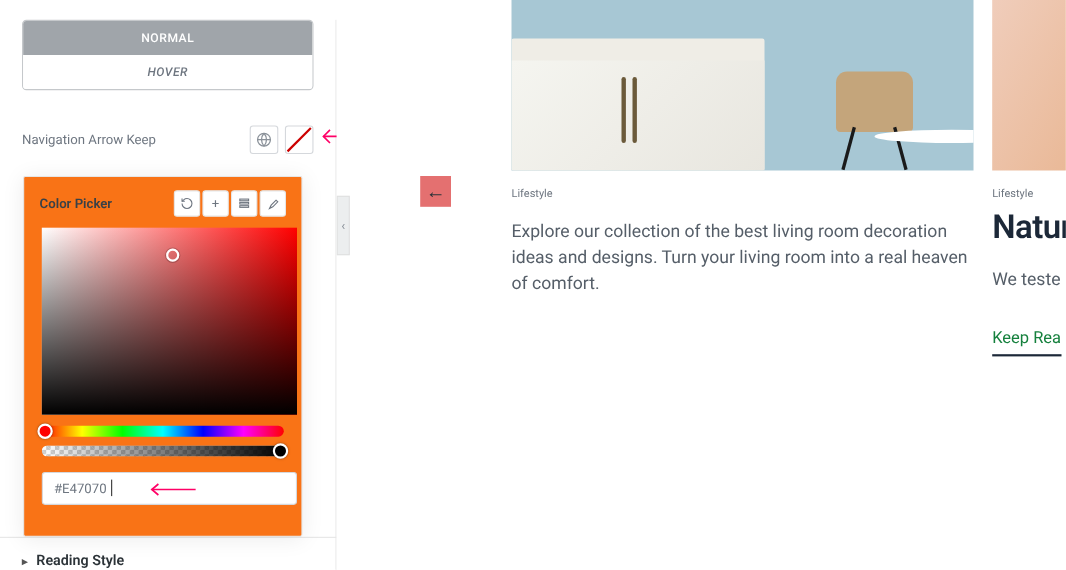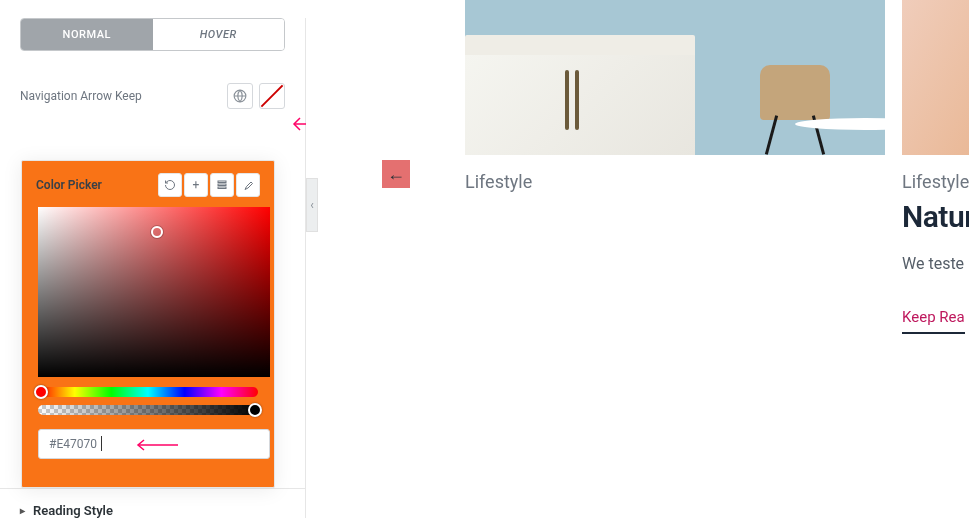--- a/index.html
+++ b/index.html
@@ -1,21 +1,21 @@
 <!DOCTYPE html>
 <html><head>
 <meta charset="utf-8">
 <style>
 * { margin: 0; padding: 0; box-sizing: border-box; font-family: -apple-system, BlinkMacSystemFont, "Segoe UI", Roboto, sans-serif; }
 body { background: #fff; width: 969px; height: 518px; overflow: hidden; position: relative; }
 
 .sidebar { width: 306px; height: 518px; background: #fff; border-right: 1px solid #e6e6e6; position: relative; }
 .sidebar-inner { padding: 0; }
 
-.tab-row { display: flex; margin: 18px 20px 22px; border: 1px solid #c5c8cb; border-radius: 4px; overflow: hidden; }
+.tab-row { display: flex; margin: 18px 20px 22px; border: 1px solid #c5c8cb; border-radius: 4px; overflow: hidden; flex-direction: column; }
 .tab { flex: 1; text-align: center; padding: 9px 0; font-size: 11px; letter-spacing: 0.5px; font-weight: 500; cursor: pointer; }
 .tab.active { background: #a0a5aa; color: #fff; }
 .tab.inactive { background: #fff; color: #6e7680; font-style: italic; }
 
 .ctrl-row { display: flex; align-items: center; justify-content: space-between; padding: 10px 20px; font-size: 12px; color: #6e7680; }
 .ctrl-row .icons { display: flex; gap: 6px; align-items: center; }
 .globe-btn, .swatch { width: 26px; height: 26px; border: 1px solid #d5d8dc; border-radius: 3px; display: flex; align-items: center; justify-content: center; background: #fff; cursor: pointer; }
 .swatch { position: relative; }
 .swatch.none::after { content: ""; position: absolute; width: 30px; height: 2px; background: #cc0000; transform: rotate(-45deg); }
 .swatch.red { background: #E47070; }
@@ -63,24 +63,24 @@
 .chair{position:absolute;right:40px;bottom:0;width:100px;height:130px;}
 .chair-seat{position:absolute;bottom:35px;left:15px;width:70px;height:55px;background:#c4a57b;border-radius:10px 10px 4px 4px;}
 .chair-legs{position:absolute;bottom:0;left:20px;width:60px;height:40px;}
 .chair-legs::before,.chair-legs::after{content:"";position:absolute;width:3px;height:40px;background:#1a1a1a;}
 .chair-legs::before{left:5px;transform:rotate(15deg);}
 .chair-legs::after{right:5px;transform:rotate(-15deg);}
 .table{position:absolute;right:-50px;bottom:25px;width:140px;height:12px;background:#fff;border-radius:50%;}
 
 .card2 .card-img{background:linear-gradient(120deg,#f0cdbb,#e8b48f,#d68a5a);}
 
-.cat{font-size:18px;color:#6e7680;margin-top:16px;}
+.cat{font-size:10px;color:#6e7680;margin-top:16px;}
 .title{font-size:30px;font-weight:600;color:#1c2838;line-height:1.25;margin-top:6px;letter-spacing:-0.5px;}
 .desc{font-size:16px;color:#555e68;line-height:1.5;margin-top:16px;}
-.read{display:inline-flex;align-items:center;gap:12px;font-size:15px;color:#be185d;margin-top:32px;border-bottom:2px solid #1c2838;padding-bottom:6px;cursor:pointer;}
+.read{display:inline-flex;align-items:center;gap:12px;font-size:15px;color:#15803d;margin-top:32px;border-bottom:2px solid #1c2838;padding-bottom:6px;cursor:pointer;}
 .read .chev{font-size:12px;}
 
 </style>
 </head>
 <body>
 
 <div class="sidebar">
   <div class="sidebar-inner">
     <div class="tab-row">
       <div class="tab active">NORMAL</div>
@@ -178,20 +178,21 @@
             <div class="handle"></div>
           </div>
         </div>
       <div class="furn chair">
           <div class="chair-seat"></div>
           <div class="chair-legs"></div>
         </div>
       <div class="furn table"></div>
     </div>
     <div class="cat">Lifestyle</div>
+    <div class="desc">Explore our collection of the best living room decoration ideas and designs. Turn your living room into a real heaven of comfort.</div>
   </div>
 
   <div class="card card2">
     <div class="card-img"></div>
     <div class="cat">Lifestyle</div>
     <div class="title">Natur Skin T</div>
     <div class="desc">We teste natural, o Glow up</div>
     <div class="read">
       <span>Keep Rea</span>
     </div>

